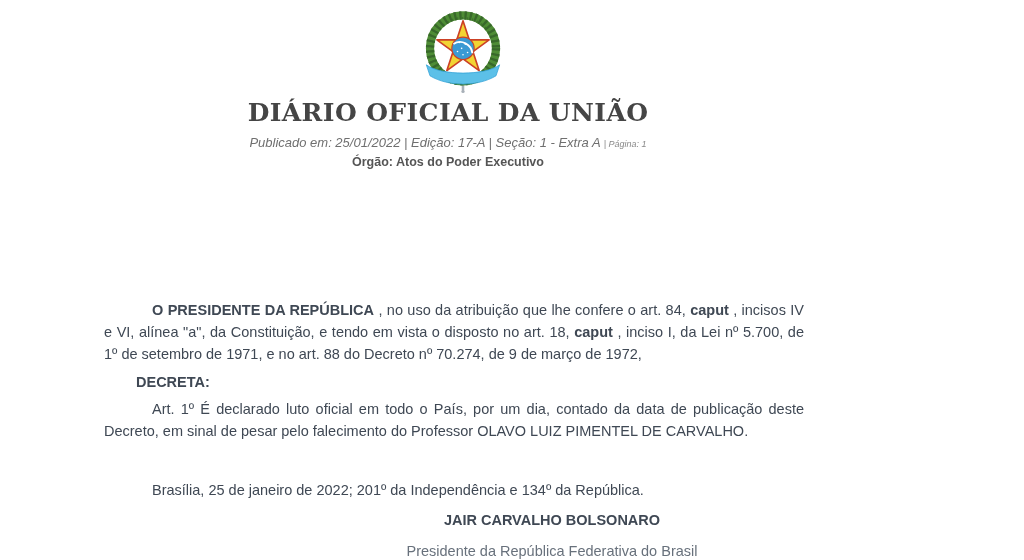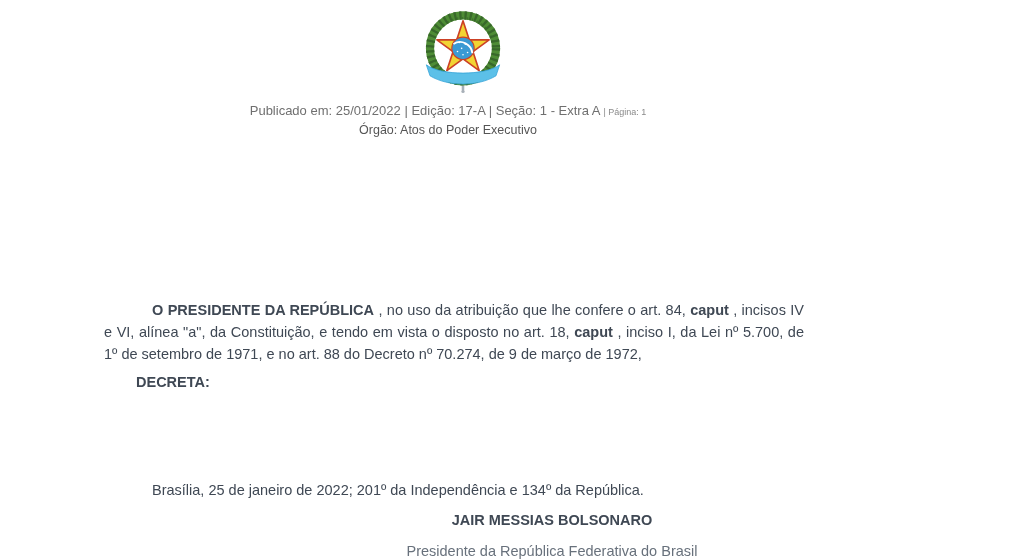--- a/index.html
+++ b/index.html
@@ -25,23 +25,23 @@
     font-family:"Liberation Sans","DejaVu Sans",sans-serif;
     color:var(--body_text);
   }
   .crest{position:absolute;left:417px;top:8px;width:92px;height:88px;}
   .masthead{position:absolute;left:104px;top:97px;width:688px;text-align:center;}
   .gazette-title{
     font-family:"DejaVu Serif","Liberation Serif",serif;
     font-size:25px;font-weight:700;letter-spacing:.4px;
     color:var(--title_text);line-height:32px;
   }
-  .meta-line{margin-top:6px;font-size:13px;color:var(--meta_text);line-height:16px;}
+  .meta-line{margin-top:6px;font-size:13px;color:var(--meta_text);line-height:16px;font-style:italic;}
   .meta-page{font-size:9px;color:#8a8a8a;}
-  .organ-line{margin-top:3px;font-size:12.5px;font-weight:400;color:var(--organ_text);line-height:15px;}
+  .organ-line{margin-top:3px;font-size:12.5px;font-weight:700;color:var(--organ_text);line-height:15px;}
   .doc-title{
     position:absolute;left:104px;top:201px;width:688px;text-align:center;
     font-size:15.5px;font-weight:700;color:#363d49;letter-spacing:.2px;
   }
   .body-text{font-size:14.5px;line-height:22px;color:var(--body_text);}
   .summary{position:absolute;left:383px;top:240px;width:422px;text-align:justify;}
   .preamble{position:absolute;left:104px;top:299px;width:700px;text-align:justify;text-indent:48px;}
   .seg-bold{font-weight:700;}
   .decreta{position:absolute;left:136px;top:371px;font-weight:700;}
   .article-1{position:absolute;left:104px;top:398px;width:700px;text-align:justify;text-indent:48px;}
@@ -83,31 +83,33 @@
       <circle class="globe-star" cx="48.5" cy="44" r="0.9"></circle>
       <circle class="globe-star" cx="44" cy="47.5" r="0.9"></circle>
       <circle class="globe-star" cx="55" cy="48.5" r="0.9"></circle>
       <circle class="globe-star" cx="50" cy="51" r="0.9"></circle>
 
       <path class="ribbon" d="M 10,62 C 26,74 74,74 90,62 L 86,74 C 66,86 34,86 14,74 Z"></path>
     </svg>
   </div>
 
   <div class="masthead">
+    <div class="gazette-title">DIÁRIO OFICIAL DA UNIÃO</div>
     <div class="meta-line"><span>Publicado em: 25/01/2022 | Edição: 17-A | Seção: 1 - Extra A </span><span class="meta-page">| Página: 1</span></div>
     <div class="organ-line">Órgão: Atos do Poder Executivo</div>
   </div>
 
 
 
   <div class="preamble body-text"><span class="seg-bold">O PRESIDENTE DA REPÚBLICA</span><span> , no uso da atribuição que lhe confere o art. 84, </span><span class="seg-bold">caput</span><span> , incisos IV e VI, alínea "a", da Constituição, e tendo em vista o disposto no art. 18, </span><span class="seg-bold">caput</span><span> , inciso I, da Lei nº 5.700, de 1º de setembro de 1971, e no art. 88 do Decreto nº 70.274, de 9 de março de 1972,</span></div>
 
   <div class="decreta body-text">DECRETA:</div>
 
+  <div class="article-1 body-text">Art. 1º É declarado luto oficial em todo o País, por um dia, contado da data de publicação deste Decreto, em sinal de pesar pelo falecimento do Professor OLAVO LUIZ PIMENTEL DE CARVALHO.</div>
 
 
   <div class="place-date body-text">Brasília, 25 de janeiro de 2022; 201º da Independência e 134º da República.</div>
 
-  <div class="sig-name body-text">JAIR MESSIAS BOLSONARO</div>
+  <div class="sig-name body-text">JAIR CARVALHO BOLSONARO</div>
 
   <div class="sig-role body-text">Presidente da República Federativa do Brasil</div>
 
 </div>
 
 </body></html>

